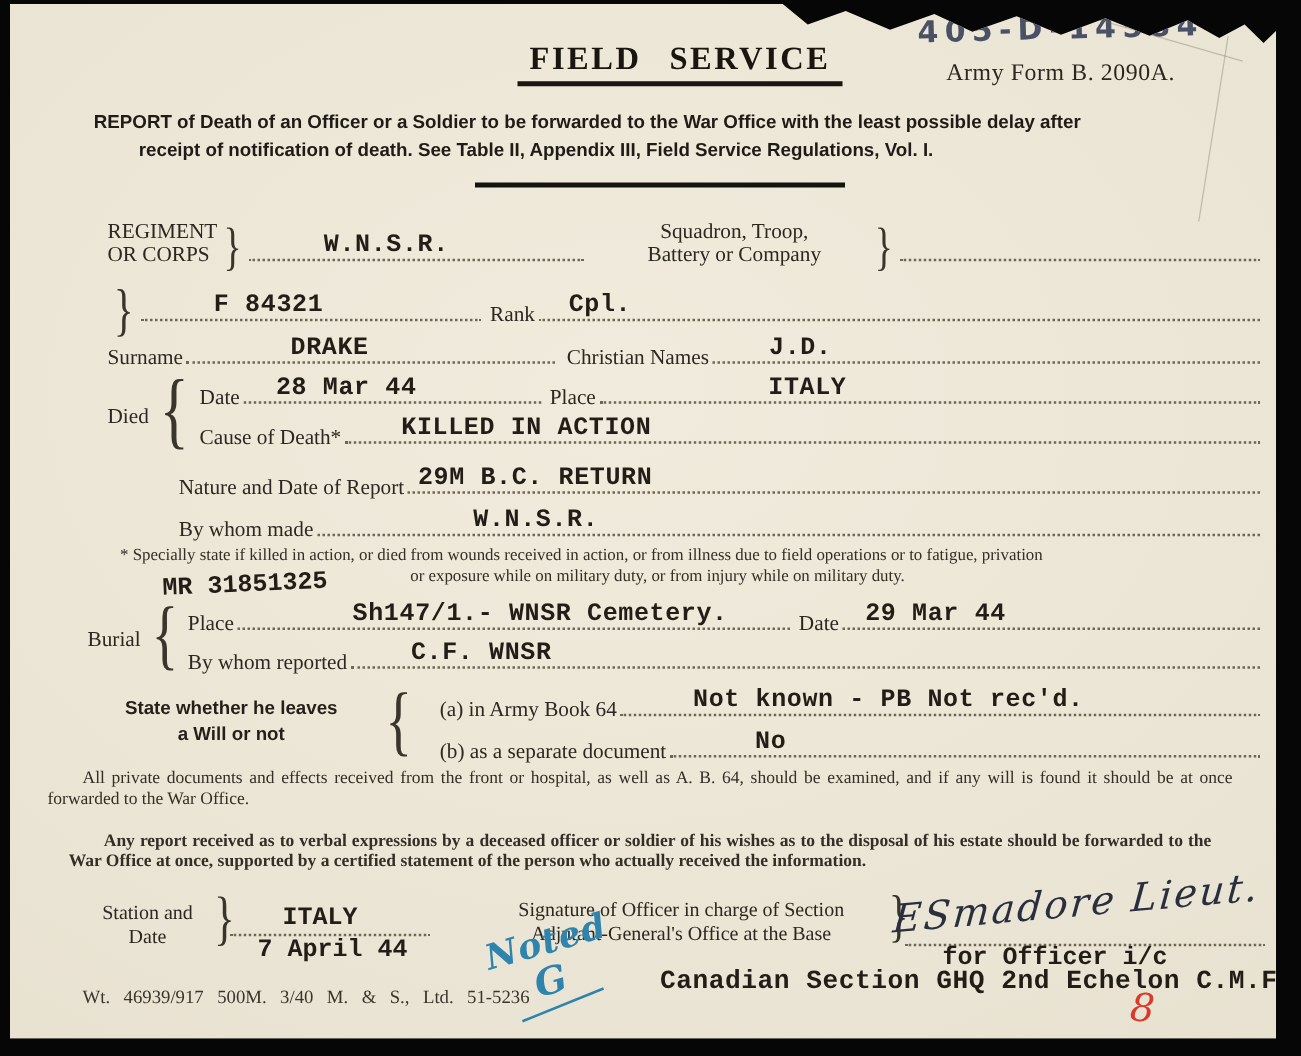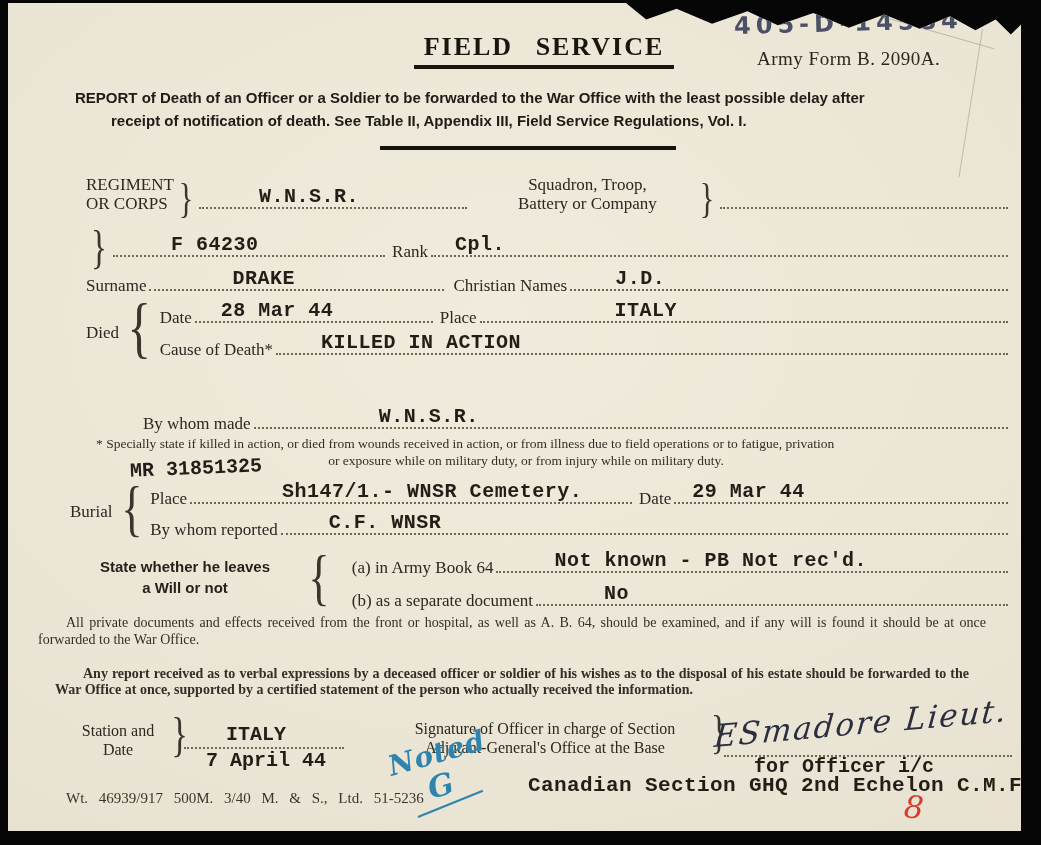--- a/index.html
+++ b/index.html
@@ -59,21 +59,21 @@
       <div class="lbl">Squadron, Troop,</div>
       <div class="lbl">Battery or Company</div>
     </div>
     <div class="brace" style="font-size:42px;margin:0 0 -4px 2px;">}</div>
     <div class="fixfill" style="width:288px;"></div>
   </div>
 
   <div class="arow" style="left:78px;top:212px;width:925px;height:46px;">
     <div class="brace" style="font-size:46px;margin:0 0 -6px 2px;">}</div>
     <div class="fixfill" style="width:272px;">
-      <span class="typed" style="left:58px;">F 64230</span>
+      <span class="typed" style="left:58px;">F 84321</span>
     </div>
     <div class="lbl" style="margin-left:4px;">Rank</div>
     <div class="fill">
       <span class="typed" style="left:24px;">Cpl.</span>
     </div>
   </div>
 
   <div class="arow" style="left:78px;top:262px;width:925px;height:30px;">
     <div class="lbl">Surname</div>
     <div class="fixfill" style="width:295px;">
@@ -101,20 +101,26 @@
       </div>
       <div class="frow" style="height:32px;">
         <div class="lbl">Cause of Death*</div>
         <div class="fill">
           <span class="typed" style="left:45px;">KILLED IN ACTION</span>
         </div>
       </div>
     </div>
   </div>
 
+  <div class="arow" style="left:135px;top:368px;width:868px;height:28px;">
+    <div class="lbl">Nature and Date of Report</div>
+    <div class="fill">
+      <span class="typed" style="left:8px;">29M B.C. RETURN</span>
+    </div>
+  </div>
 
   <div class="arow" style="left:135px;top:400px;width:868px;height:30px;">
     <div class="lbl">By whom made</div>
     <div class="fill">
       <span class="typed" style="left:125px;">W.N.S.R.</span>
     </div>
   </div>
 
   <div class="abs" style="left:62px;top:432px;width:912px;font-size:13.5px;color:#332e26;line-height:17px;">
     <div style="padding-left:26px;white-space:nowrap;">* Specially state if killed in action, or died from wounds received in action, or from illness due to field operations or to fatigue, privation</div>

